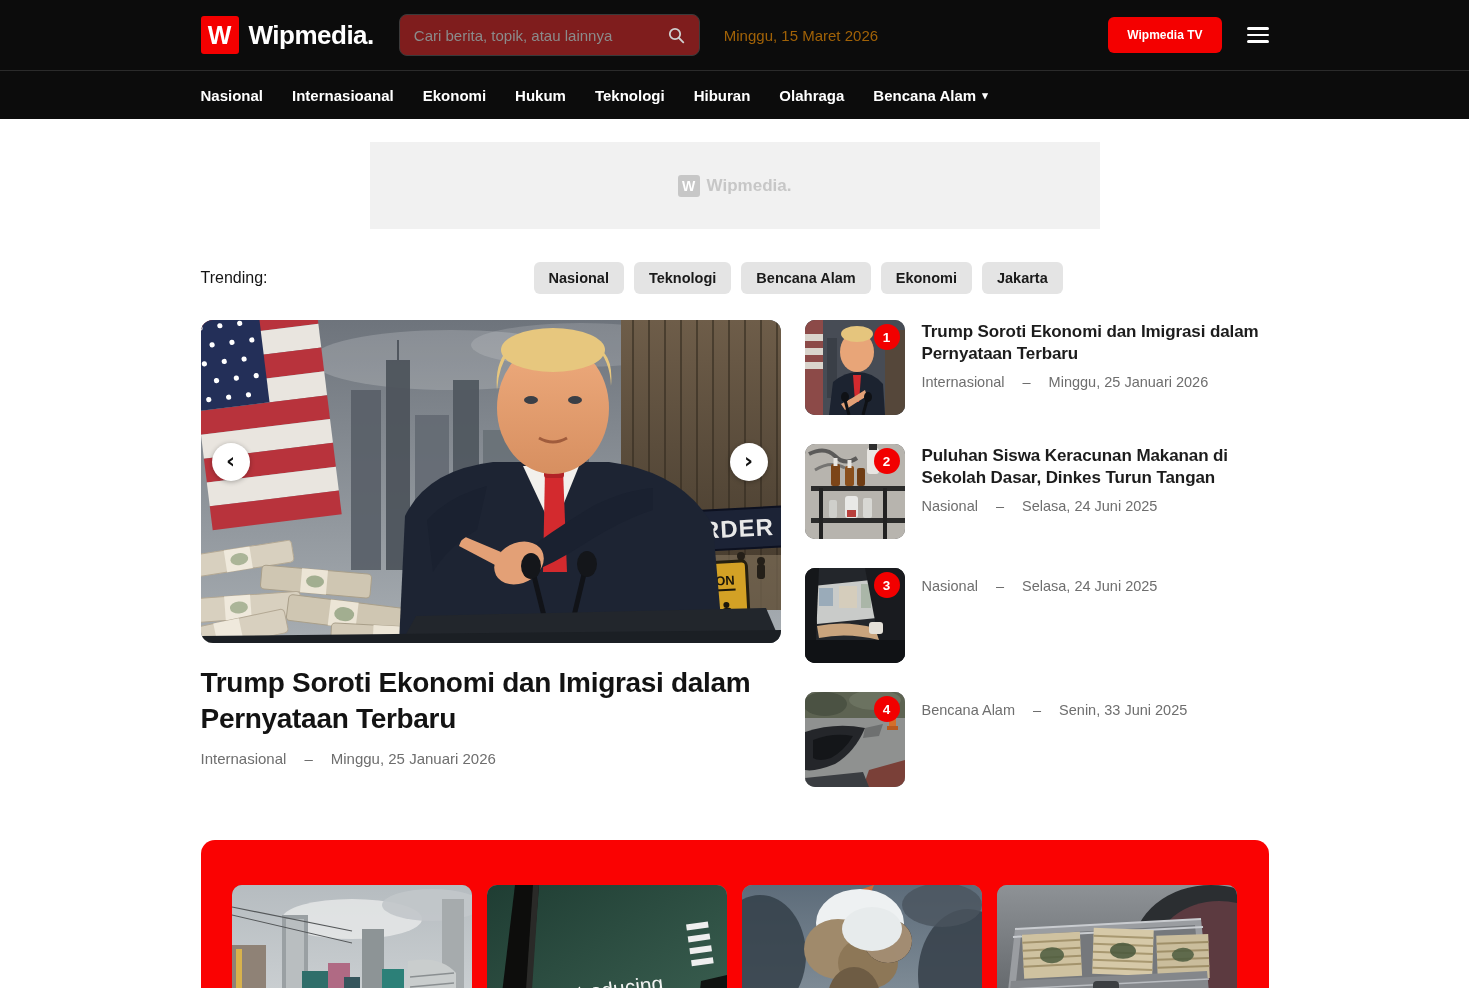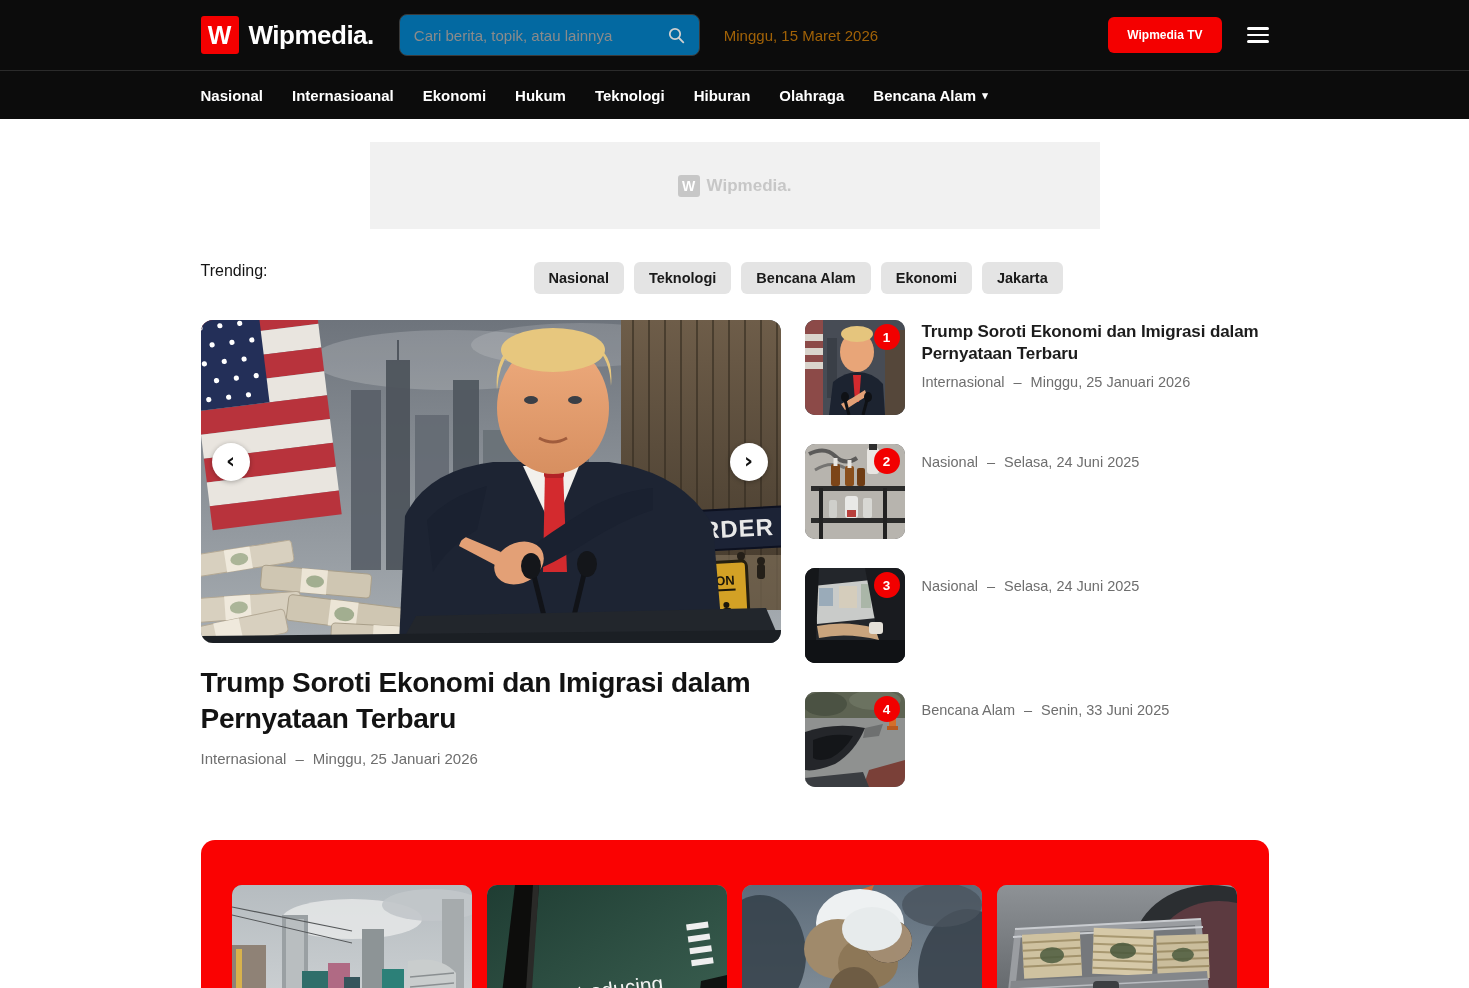--- a/index.html
+++ b/index.html
@@ -8,21 +8,21 @@
   .container { width:1068px; margin:0 auto; }
 
   
   .topbar { background:#0c0c0c; }
   .topbar-inner { height:70px; display:flex; align-items:center; }
   .logo-wrap { display:flex; align-items:center; gap:10px; cursor:pointer; }
   .logo-square { width:38px; height:38px; background:#f40000; border-radius:3px;
     display:flex; align-items:center; justify-content:center;
     color:#fff; font-size:25px; font-weight:800; }
   .brand-name { color:#fff; font-size:26px; font-weight:800; letter-spacing:-.5px; }
-  .search-box { margin-left:25px; width:301px; height:42px; background:#0369a1;
+  .search-box { margin-left:25px; width:301px; height:42px; background:#7f1d1d;
     border:1px solid #3a3a3a; border-radius:8px; display:flex; align-items:center;
     padding:0 14px; }
   .search-box input { flex:1; background:transparent; border:none; outline:none;
     color:#ddd; font-size:15px; font-family:"Liberation Sans", sans-serif; }
   .search-box input::placeholder { color:#8b8b8b; }
   .header-date { margin-left:24px; color:#a16207; font-size:15px; font-weight:500; }
   .spacer { flex:1; }
   .tv-button { background:#f40000; color:#fff; border:none; border-radius:6px;
     padding:11px 19px; font-size:12px; font-weight:700; cursor:pointer;
     font-family:"Liberation Sans", sans-serif; }
@@ -39,41 +39,41 @@
 
   
   .ad-banner { width:730px; height:87px; margin:23px auto 0; background:#f1f1f1;
     display:flex; align-items:center; justify-content:center; gap:7px; }
   .ad-logo-square { width:22px; height:22px; background:#c7c7c7; border-radius:3px;
     display:flex; align-items:center; justify-content:center; color:#fff;
     font-weight:800; font-size:14px; }
   .ad-watermark { color:#c7c7c7; font-weight:700; font-size:17px; }
 
   
-  .trending-row { display:flex; margin-top:33px; }
+  .trending-row { display:flex; align-items:center; margin-top:33px; }
   .trending-label { width:333px; font-size:16px; color:#141414; }
   .trending-tags { display:flex; gap:10px; }
   .tag { background:#e4e4e4; color:#1a1a1a; font-size:14.5px; font-weight:600;
     border-radius:6px; padding:8px 15px; cursor:pointer; white-space:nowrap; }
 
   
   .main-grid { display:grid; grid-template-columns:580px 464px; gap:24px; margin-top:26px; }
   .hero-media { position:relative; width:580px; height:323px; border-radius:12px;
     overflow:hidden; cursor:pointer; background:#7d828a; }
   .hero-media svg { display:block; }
   .carousel-btn { position:absolute; width:38px; height:38px; border-radius:50%;
     background:#fff; border:none; box-shadow:0 1px 5px rgba(0,0,0,.3); cursor:pointer;
     display:flex; align-items:center; justify-content:center; font-size:22px;
     font-weight:700; color:#111; line-height:1; padding:0 0 2px 0;
     font-family:"DejaVu Sans", sans-serif; }
   .carousel-btn.left { left:11px; top:123px; }
   .carousel-btn.right { right:13px; top:123px; }
   .hero-title { margin-top:22px; font-size:28px; font-weight:800; color:#131313;
     line-height:1.28; letter-spacing:-.3px; cursor:pointer; }
-  .meta { font-size:15px; color:#6e6e6e; display:flex; gap:9px; align-items:center; }
+  .meta { font-size:15px; color:#6e6e6e; display:flex; gap:18px; align-items:center; }
   .hero-meta { margin-top:13px; }
 
   
   .side-list { display:flex; flex-direction:column; gap:29px; }
   .side-item { display:flex; gap:17px; cursor:pointer; }
   .thumb { position:relative; width:100px; height:95px; border-radius:10px;
     overflow:hidden; flex:none; background:#555; }
   .thumb svg { display:block; }
   .rank-badge { position:absolute; top:4px; right:5px; width:26px; height:26px;
     border-radius:50%; background:#f20000; color:#fff; font-size:13.5px; font-weight:700;
@@ -397,20 +397,21 @@
           <g>
             <rect x="40" y="52" width="13" height="22" rx="3" fill="#e9e9e7"></rect>
             <rect x="42" y="66" width="9" height="7" fill="#b8403c"></rect>
             <rect x="58" y="54" width="9" height="20" rx="2" fill="#d8d8d4"></rect>
             <rect x="24" y="56" width="8" height="18" rx="2" fill="#cfcfcb"></rect>
           </g>
         </svg>
         <div class="rank-badge">2</div>
       </div>
       <div class="side-text">
+        <div class="side-title">Puluhan Siswa Keracunan Makanan di Sekolah Dasar, Dinkes Turun Tangan</div>
         <div class="meta side-meta">
           <span>Nasional</span>
           <span>–</span>
           <span>Selasa, 24 Juni 2025</span>
         </div>
       </div>
     </div>
 
     <div class="side-item">
       <div class="thumb">

